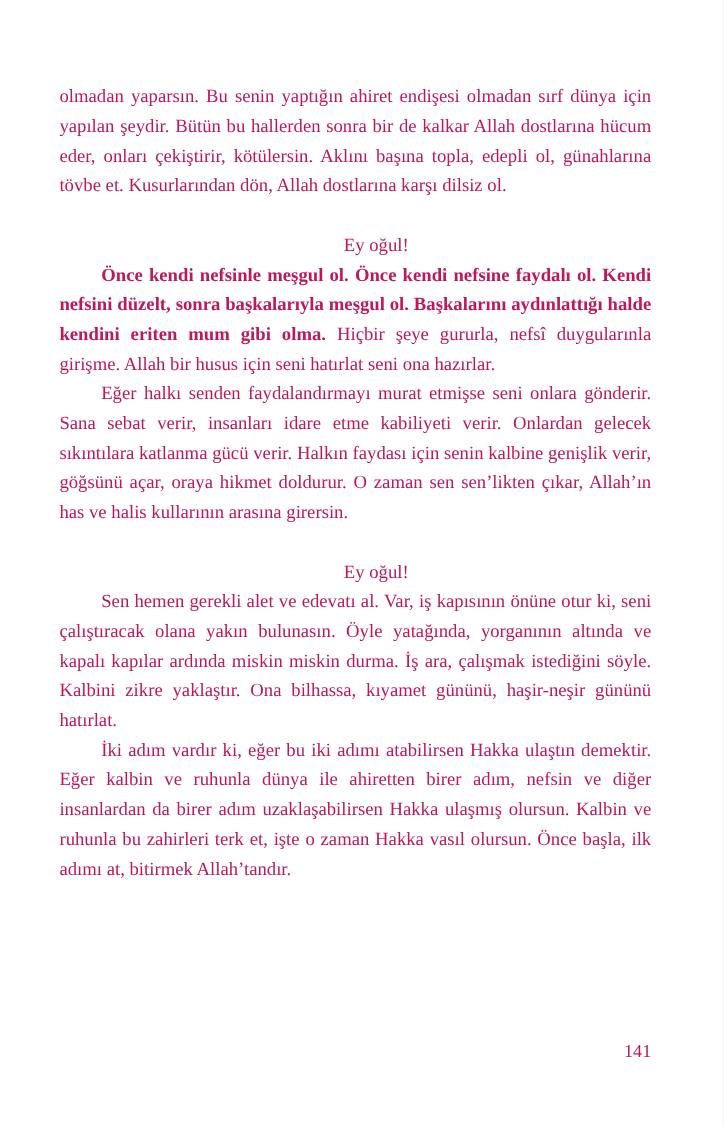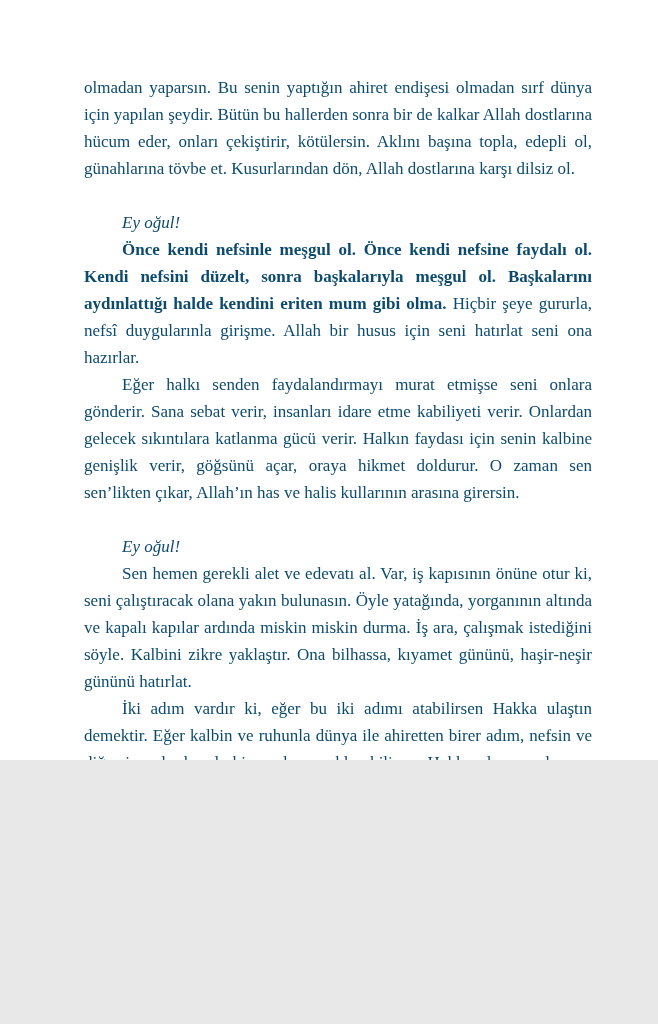--- a/index.html
+++ b/index.html
@@ -3,43 +3,42 @@
 <meta charset="utf-8">
 <style>
   html, body {
     margin: 0;
     padding: 0;
     background: #e8e8e8;
   }
   .book-page {
     position: relative;
     width: 658px;
-    height: 760px;
+    height: 1024px;
     margin: 0 auto;
     background: #ffffff;
-    color: #0c4a6e;
+    color: #be185d;
     font-family: "Liberation Serif", "DejaVu Serif", serif;
     font-size: 17px;
     line-height: 27px;
     box-sizing: border-box;
-    padding: 74px 66px 0 84px;
+    padding: 74px 66px 0 54px;
     overflow: hidden;
   }
   .para {
     margin: 0;
     text-align: justify;
   }
   .para.indent {
     text-indent: 38px;
   }
   .salutation {
     margin: 27px 0 0 0;
     text-indent: 38px;
-    font-style: italic;
-    text-align: left;
+    text-align: center;
   }
   .bold-lead {
     font-weight: 700;
   }
   .page-number {
     position: absolute;
     right: 66px;
     top: 942px;
     font-size: 16.5px;
     text-align: right;

